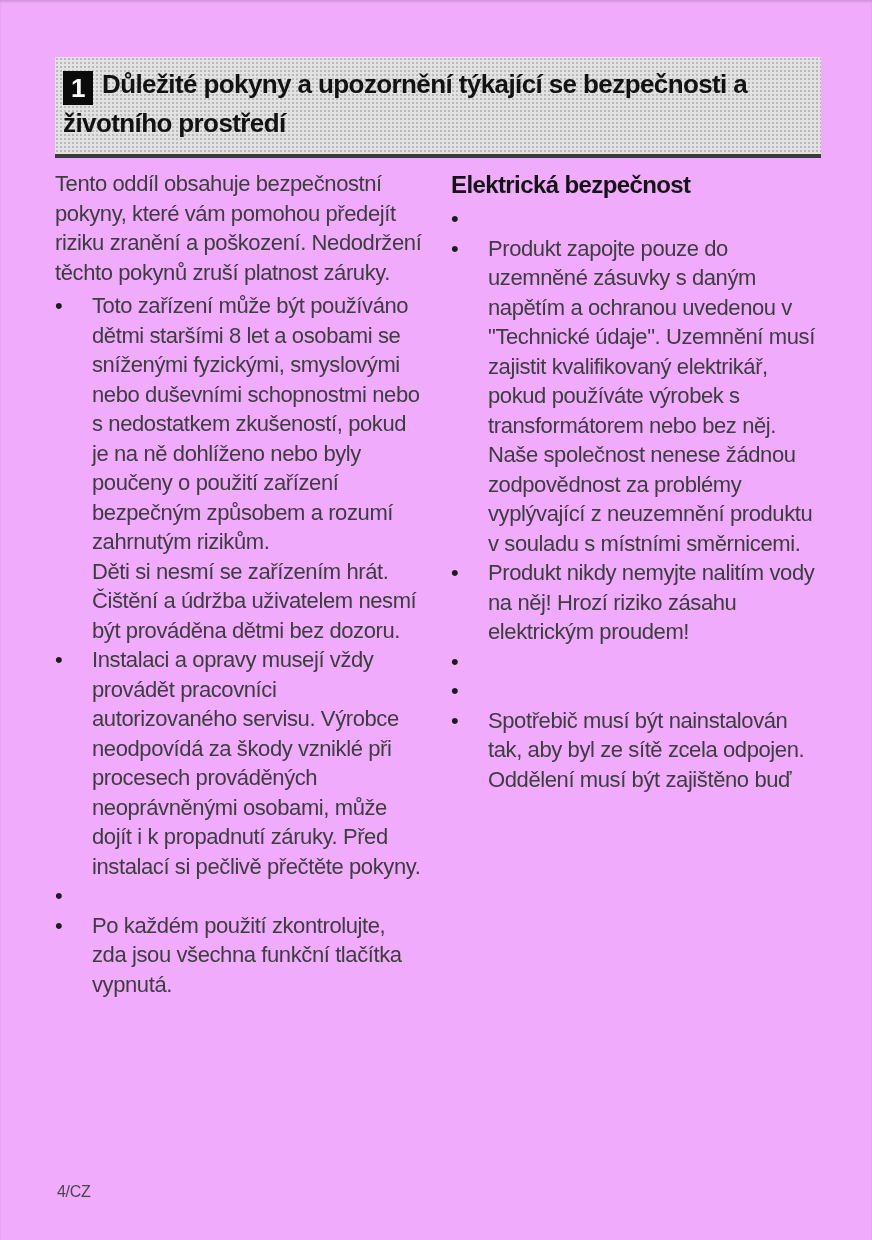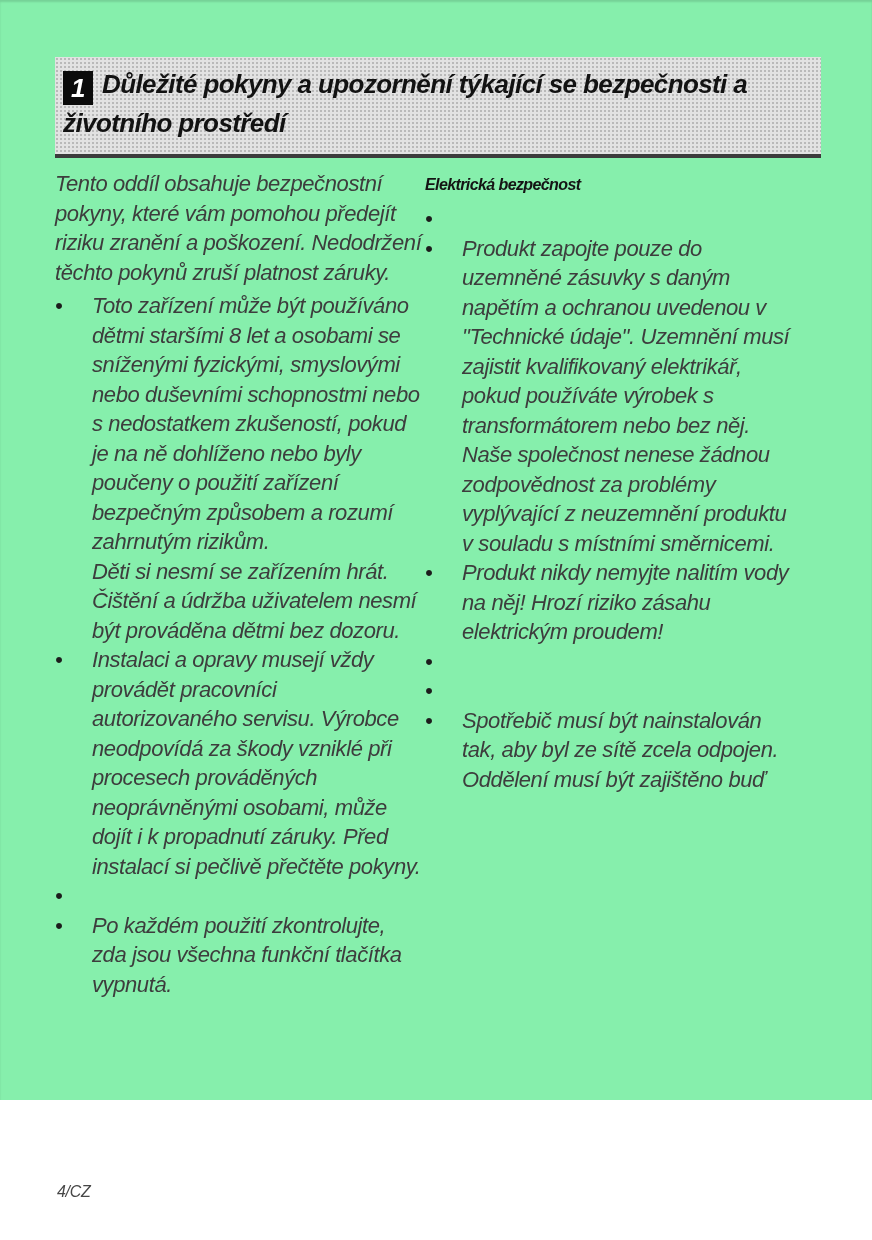--- a/index.html
+++ b/index.html
@@ -12,24 +12,23 @@
     height: 1240px;
     font-family: "Liberation Sans", sans-serif;
     color: #3a3a3a;
     position: relative;
     overflow: hidden;
   }
   .page {
     position: absolute;
     left: 0; top: 0;
     width: 872px;
-    height: 1100px;
-    background: #86efac;
+    height: 1240px;
+    background: #f0abfc;
     box-shadow: inset 0 2px 2px rgba(0,0,0,0.12);
-    font-style: italic;
   }
   .content {
     position: absolute;
     left: 55px;
     top: 57px;
     width: 766px;
   }
   
   .chapter-header {
     background-color: #e2e2e2;
@@ -50,35 +49,36 @@
     min-width: 30px;
     height: 34px;
     line-height: 34px;
     text-align: center;
     font-size: 26px;
     margin-right: 9px;
     vertical-align: -4px;
   }
   .columns {
     display: flex;
+    gap: 26px;
     margin-top: 11px;
   }
   .col {
     width: 370px;
     font-size: 22px;
     line-height: 29.5px;
     letter-spacing: -0.4px;
     color: #3d3d3d;
   }
   .intro {
     margin: 0 0 4px 0;
   }
   .section-heading {
     margin: 3px 0 4px 0;
-    font-size: 16px;
+    font-size: 24px;
     line-height: 31px;
     font-weight: bold;
     letter-spacing: -0.6px;
     color: #141414;
   }
   .right-col .section-heading {
     margin-top: 0;
   }
   ul.bullets {
     list-style: none;

